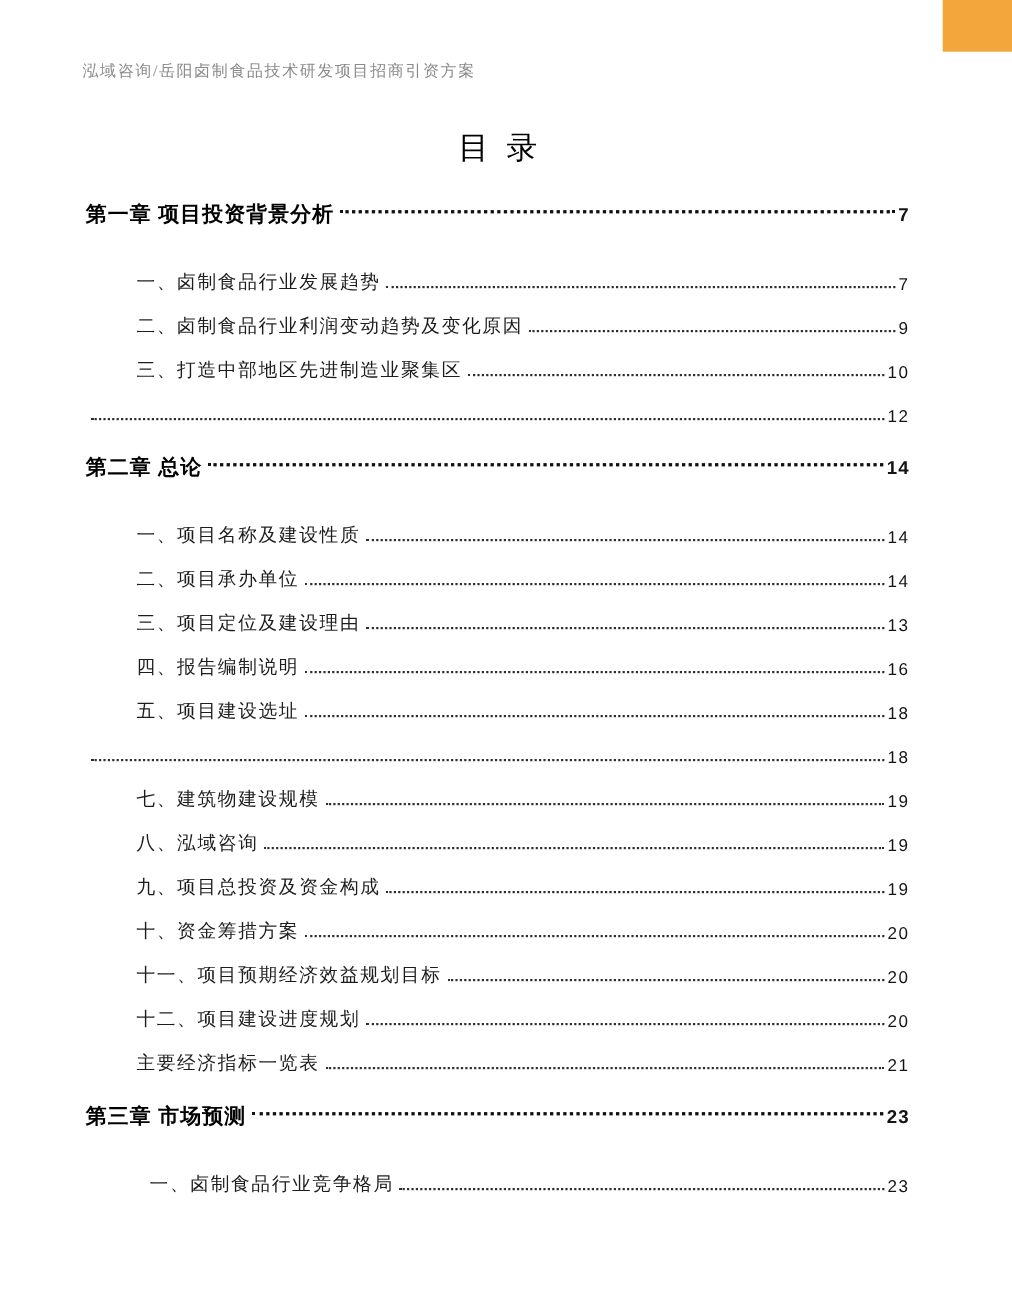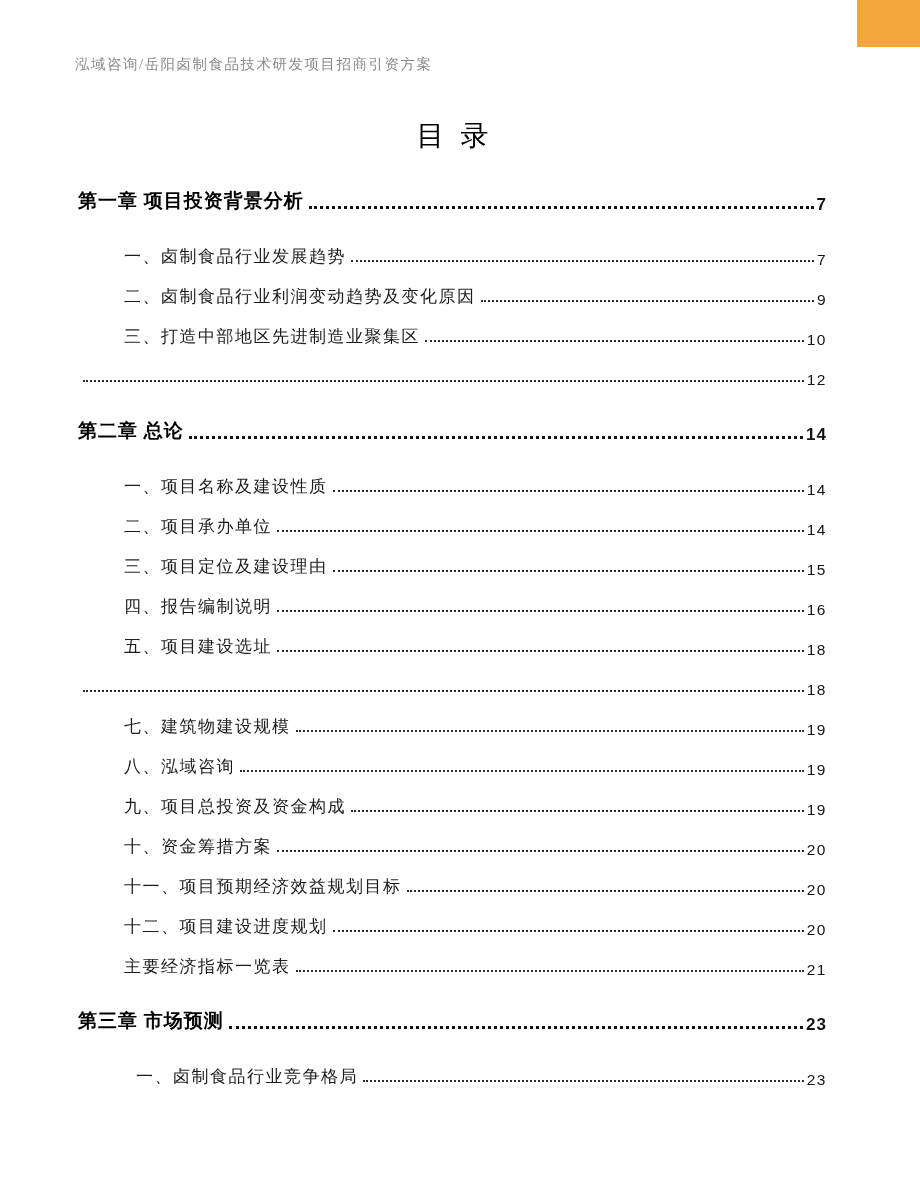--- a/index.html
+++ b/index.html
@@ -64,20 +64,21 @@
     padding-bottom: 1px;
     color: #141414;
   }
   .toc-row.chapter {
     margin-top: 16px;
     margin-bottom: 14px;
     font-weight: 700;
     font-size: 19px;
     letter-spacing: 1px;
     color: #000;
+    align-items: center;
   }
   .toc-row.chapter .leader { border-bottom: 3px dotted #111; margin-bottom: 7px; }
   .toc-row.chapter .toc-page { font-size: 17px; font-weight: 700; }
   .toc-row.item, .toc-row.item2 {
     font-size: 17px;
     color: #1c1c1c;
     letter-spacing: 1.5px;
   }
   .toc-row.item .toc-label { padding-left: 46px; }
   .toc-row.item2 .toc-label { padding-left: 58px; }
@@ -139,21 +140,21 @@
 
   <div class="toc-row item">
     <span class="toc-label">二、项目承办单位</span>
     <span class="leader"></span>
     <span class="toc-page">14</span>
   </div>
 
   <div class="toc-row item">
     <span class="toc-label">三、项目定位及建设理由</span>
     <span class="leader"></span>
-    <span class="toc-page">15</span>
+    <span class="toc-page">13</span>
   </div>
 
   <div class="toc-row item">
     <span class="toc-label">四、报告编制说明</span>
     <span class="leader"></span>
     <span class="toc-page">16</span>
   </div>
 
   <div class="toc-row item">
     <span class="toc-label">五、项目建设选址</span>

